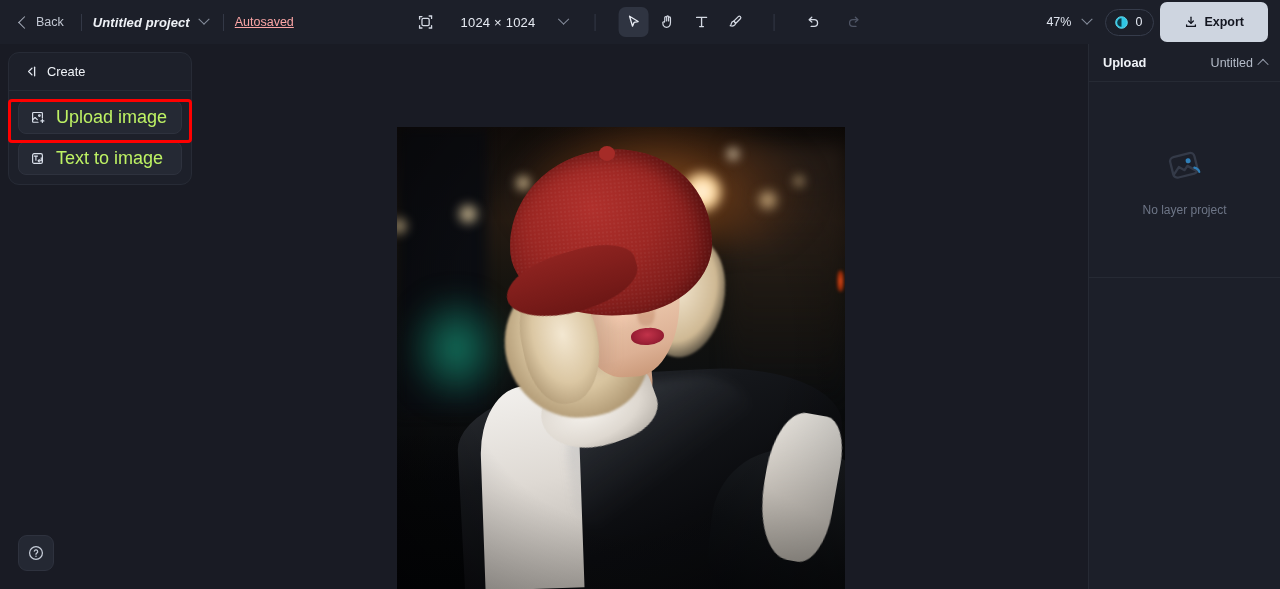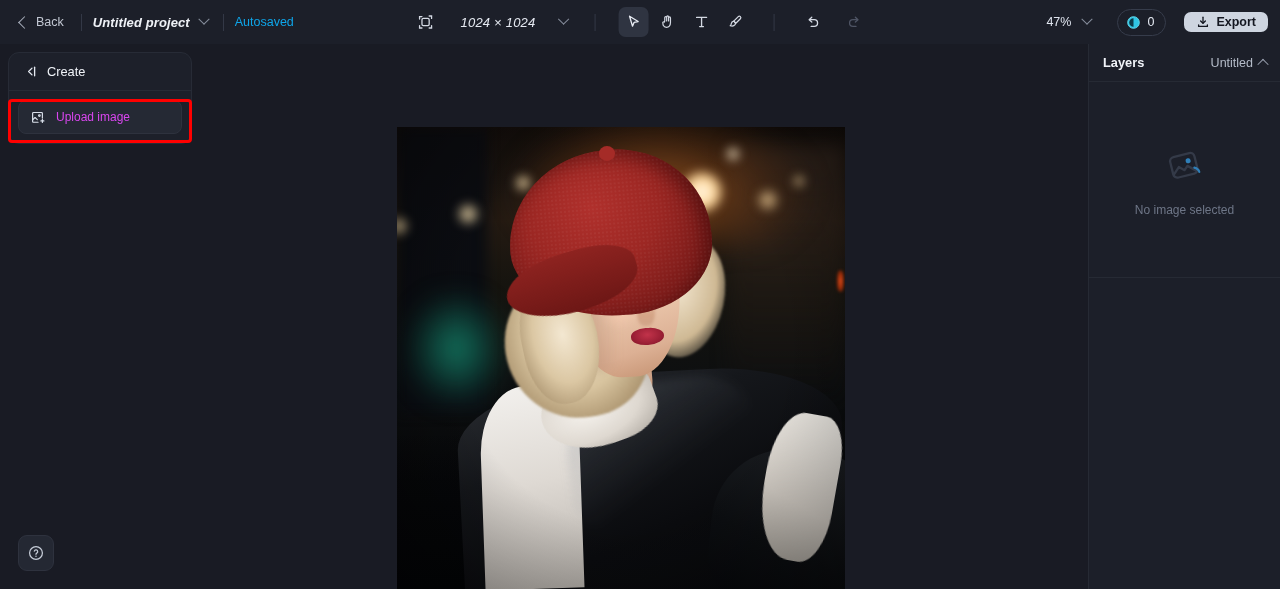--- a/index.html
+++ b/index.html
@@ -23,52 +23,52 @@
     display: flex; align-items: center; gap: 6px;
     color: #c2c7d2; font-size: 12.5px; cursor: pointer;
     padding: 4px 6px; border-radius: 5px;
   }
   .chev-left { width: 9px; height: 9px; border-left: 1.6px solid #aab0bd; border-bottom: 1.6px solid #aab0bd; transform: rotate(45deg); margin-right: 1px; }
   .vdiv { width: 1px; height: 17px; background: #333846; margin: 0 11px; }
   .proj-title { color: #eef1f6; font-size: 13px; font-weight: bold; letter-spacing: .1px; font-style: italic; }
   .chev-dn { width: 8px; height: 8px; border-right: 1.5px solid #868d9c; border-bottom: 1.5px solid #868d9c; transform: rotate(45deg) translate(-2px,-2px); }
   .chev-up { width: 8px; height: 8px; border-right: 1.5px solid #9aa1b0; border-bottom: 1.5px solid #9aa1b0; transform: rotate(-135deg) translate(-1px,-1px); }
   .cap-dn { display:flex; align-items:center; justify-content:center; width: 16px; height: 16px; margin-left: 6px; cursor: pointer; }
-  .autosaved { color: #0ea5e9; font-size: 12.5px; }
+  .autosaved { color: #fca5a5; font-size: 12.5px; text-decoration: underline; }
 
   .hdr-center {
     position: absolute; left: 50%; transform: translateX(-50%);
-    display: flex; align-items: center; gap: 12px; height: 44px; font-style: italic;
+    display: flex; align-items: center; gap: 12px; height: 44px;
   }
   .icon-btn {
     width: 30px; height: 30px; border-radius: 7px;
     display: flex; align-items: center; justify-content: center;
     cursor: pointer; color: #d4d9e3;
   }
   .icon-btn.active { background: #2f3441; }
   .icon-btn.disabled { color: #4e5464; cursor: default; }
   .size-label { color: #e6eaf2; font-size: 13px; padding: 0 2px 0 8px; cursor: pointer; letter-spacing: .2px; }
   .tool-group { display: flex; align-items: center; gap: 4px; }
 
   .hdr-right {
     position: absolute; right: 12px; top: 0; height: 44px;
-    display: flex; align-items: center; gap: 18px;
+    display: flex; align-items: center; gap: 6px;
   }
   .zoom-val { color: #dfe4ee; font-size: 12.5px; cursor: pointer; }
   .zoom-wrap { display: flex; align-items: center; gap: 2px; padding: 3px 4px; border-radius: 5px; cursor: pointer; }
   .credits {
     display: flex; align-items: center; gap: 6px;
     border: 1px solid #363c4b; border-radius: 15px;
     height: 27px; padding: 0 11px 0 8px; cursor: pointer;
   }
   .credit-num { color: #e4e9f2; font-size: 12.5px; }
   .export-btn {
     display: flex; align-items: center; gap: 6px;
     background: #ced5e0; color: #131620;
-    border-radius: 7px; height: 20px; padding: 0 12px;
+    border-radius: 7px; height: 40px; padding: 0 24px;
     font-size: 12.5px; font-weight: bold; cursor: pointer;
   }
 
   
   .left-panel {
     position: absolute; left: 8px; top: 52px; width: 184px;
     background: #1d202a; border: 1px solid #272b36;
     border-radius: 11px; z-index: 30;
     padding-bottom: 9px;
   }
@@ -78,21 +78,21 @@
     border-bottom: 1px solid #272b36;
   }
   .panel-head-title { color: #f0f3f8; font-size: 12.8px; font-weight: normal; }
   .create-list { padding: 9px 9px 0 9px; display: flex; flex-direction: column; gap: 7px; }
   .create-item {
     display: flex; align-items: center; gap: 11px;
     height: 34px; border-radius: 8px;
     background: #252934; border: 1px solid #2e323e;
     padding: 0 11px; cursor: pointer;
   }
-  .create-label { color: #d946ef; font-size: 12px; }
+  .create-label { color: #bef264; font-size: 18px; }
   .ic { display: flex; align-items: center; justify-content: center; flex: 0 0 auto; }
 
   
   .annot {
     position: absolute; left: 8px; top: 99px;
     width: 184px; height: 44px;
     border: 3px solid #ff0000; border-radius: 4px;
     z-index: 36; pointer-events: none;
   }
 
@@ -516,51 +516,62 @@
           <svg width="15" height="15" viewBox="0 0 16 16" fill="none" stroke="#dbe1ec" stroke-width="1.25" stroke-linecap="round" stroke-linejoin="round">
             <path d="M13.2 8.6V3.6a.9.9 0 00-.9-.9H3.7a.9.9 0 00-.9.9v8.6a.9.9 0 00.9.9h4.9"></path>
             <path d="M2.8 10.4l2.6-2.4 2.4 2.2"></path>
             <circle cx="10" cy="5.9" r=".85"></circle>
             <path d="M11.6 11.6h3.2M13.2 10v3.2"></path>
           </svg>
         </span>
         <span class="create-label">Upload image</span>
       </div>
 
+      <div class="create-item">
+        <span class="ic">
+          <svg width="15" height="15" viewBox="0 0 16 16" fill="none" stroke="#dbe1ec" stroke-width="1.25" stroke-linecap="round" stroke-linejoin="round">
+            <rect x="2.8" y="2.8" width="10.4" height="10.4" rx="1.6"></rect>
+            <path d="M4.6 5.4h3.4M6.3 5.4v4.4"></path>
+            <path d="M12 7.2v3.2H8.8"></path>
+              <path d="M9.9 9.2l-1.1 1.2 1.1 1.2"></path>
+          </svg>
+        </span>
+        <span class="create-label">Text to image</span>
+      </div>
 
 
     </div>
   </div>
 
   <div class="annot"></div>
 
   <div class="help-btn">
     <svg width="18" height="18" viewBox="0 0 18 18" fill="none" stroke="#c6ccd8" stroke-width="1.25">
       <circle cx="9" cy="9" r="6.4"></circle>
       <path d="M7.3 7.1a1.75 1.75 0 013.4.6c0 1.2-1.7 1.5-1.7 2.6" stroke-linecap="round"></path>
       <circle cx="9" cy="12.2" r=".72" fill="#c6ccd8" stroke="none"></circle>
     </svg>
   </div>
 
   <div class="right-panel">
     <div class="rp-head">
-      <span class="rp-title">Layers</span>
+      <span class="rp-title">Upload</span>
       <span class="rp-history">
         <span>Untitled</span>
         <span class="chev-up"></span>
       </span>
     </div>
 
     <div class="rp-empty">
       <svg width="46" height="46" viewBox="0 0 48 48" fill="none">
         <g transform="rotate(-14 24 24)">
           <rect x="10" y="12" width="26" height="22" rx="4.5" stroke="#343a48" stroke-width="2.4"></rect>
           <circle cx="28.5" cy="19.5" r="2.6" fill="#2f7fb8"></circle>
           <path d="M11 29.5l6.5-6 5 4.6 4-3.6 8.2 7.4" stroke="#343a48" stroke-width="2.4" stroke-linecap="round" stroke-linejoin="round"></path>
           <path d="M33 28c2.8 1.6 4 3.4 4 5.6" stroke="#2f7fb8" stroke-width="2.2" stroke-linecap="round"></path>
         </g>
       </svg>
-      <span class="empty-text">No image selected</span>
+      <span class="empty-text">No layer project</span>
     </div>
 
   </div>
 
 </div>
 
 </body></html>

